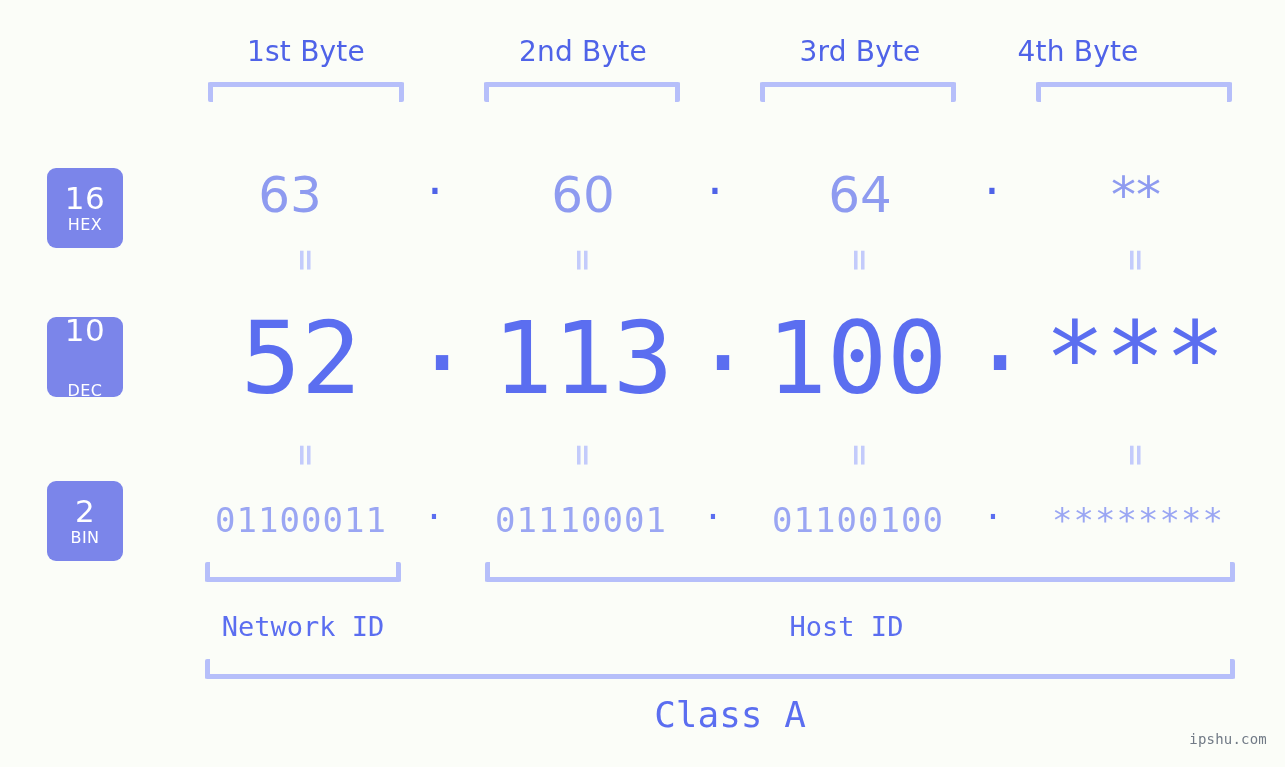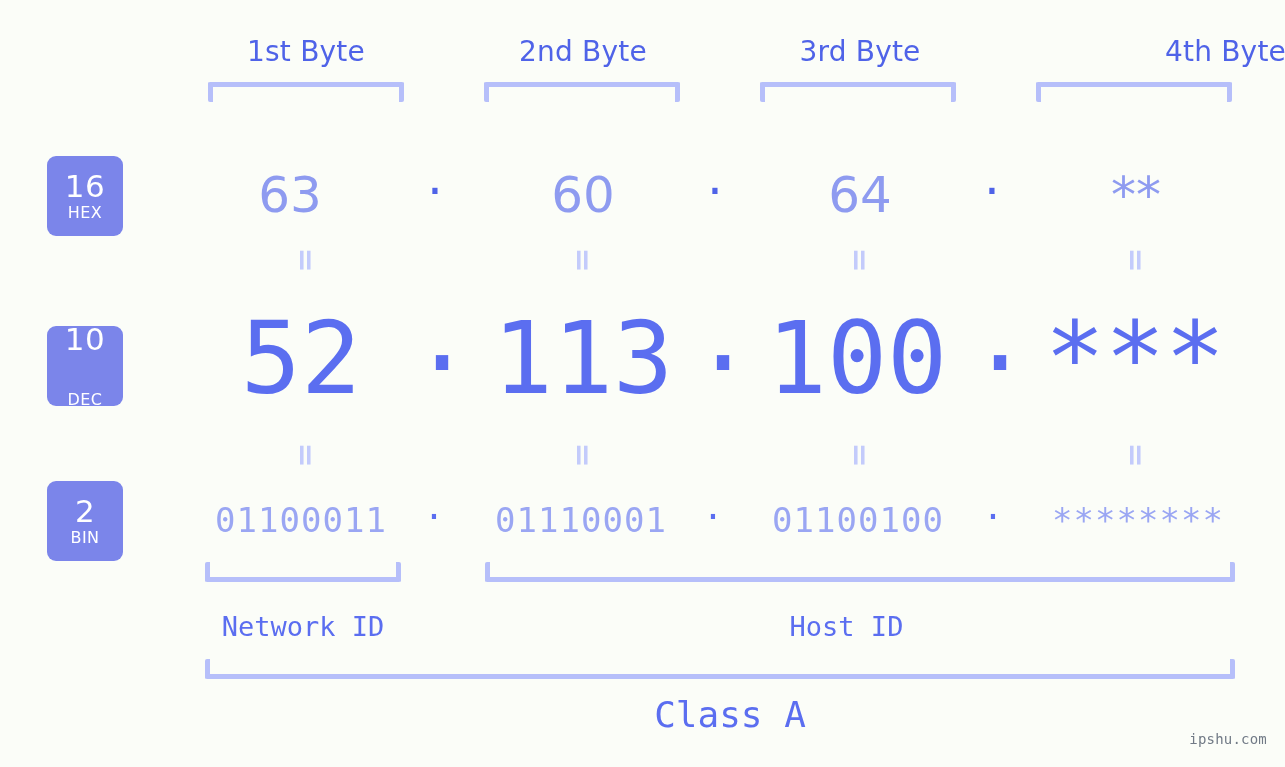--- a/index.html
+++ b/index.html
@@ -203,47 +203,47 @@
   }
 </style>
 </head>
 <body>
 
 <div class="stage">
 
   <div class="byte-label" style="left:156px; width:300px;">1st Byte</div>
   <div class="byte-label" style="left:433px; width:300px;text-align:center;">2nd Byte</div>
   <div class="byte-label" style="left:710px; width:300px;">3rd Byte</div>
-  <div class="byte-label" style="left:986px; width:300px;text-align:right;">4th Byte</div>
+  <div class="byte-label" style="left:928px; width:300px;">4th Byte</div>
 
   <div class="bracket-top" style="left:208px; top:82px; width:196px;"></div>
   <div class="bracket-top" style="left:484px; top:82px; width:196px;"></div>
   <div class="bracket-top" style="left:760px; top:82px; width:196px;"></div>
   <div class="bracket-top" style="left:1036px; top:82px; width:196px;"></div>
 
-  <div class="badge" style="top:156px;">
+  <div class="badge" style="top:168px;">
     <span class="base">16</span>
     <span class="name">HEX</span>
   </div>
   <div class="hex-row">
     <div class="hex-val" style="left:140px; width:300px;">63</div>
     <div class="hex-dot" style="left:420px;">.</div>
     <div class="hex-val" style="left:433px; width:300px;">60</div>
     <div class="hex-dot" style="left:700px;">.</div>
     <div class="hex-val" style="left:710px; width:300px;">64</div>
     <div class="hex-dot" style="left:977px;">.</div>
     <div class="hex-val" style="left:986px; width:300px;">**</div>
   </div>
 
   <div class="eq" style="left:291px; top:245px;">=</div>
   <div class="eq" style="left:568px; top:245px;">=</div>
   <div class="eq" style="left:845px; top:245px;">=</div>
   <div class="eq" style="left:1121px; top:245px;">=</div>
 
-  <div class="badge" style="top:326px;gap:34px;">
+  <div class="badge" style="top:317px;gap:34px;">
     <span class="base">10</span>
     <span class="name">DEC</span>
   </div>
   <div class="dec-row">
     <div class="dec-val" style="left:156px; width:290px;">52</div>
     <div class="dec-dot" style="left:412px;">.</div>
     <div class="dec-val" style="left:438px; width:290px;">113</div>
     <div class="dec-dot" style="left:693px;">.</div>
     <div class="dec-val" style="left:712px; width:290px;">100</div>
     <div class="dec-dot" style="left:970px;">.</div>

